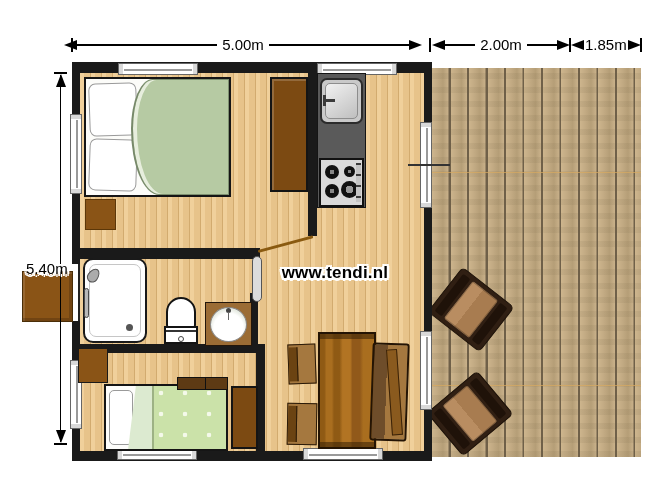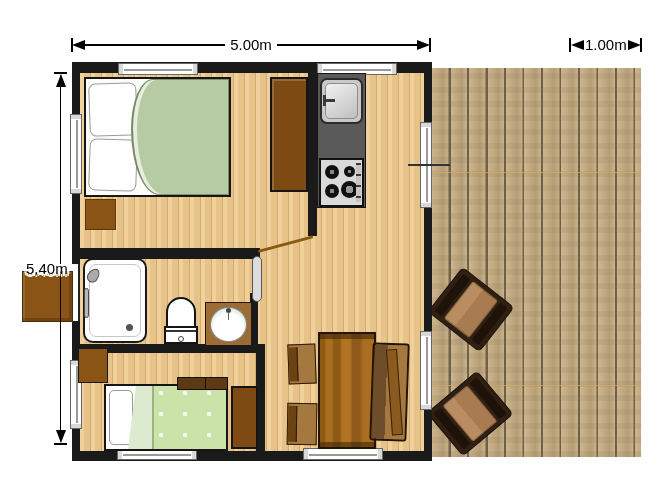--- a/index.html
+++ b/index.html
@@ -224,40 +224,48 @@
   <div class="abs shelf2"></div>
   <div class="abs wardrobe-b"></div>
 
   <div class="abs table"></div>
   <div class="abs chairL cl1"></div>
   <div class="abs chairL cl2"></div>
   <div class="abs chairR"></div>
 
   <div class="abs step"></div>
 
-  <div class="abs dim-h" style="left:72px;width:358px">
+  <div class="abs dim-h" style="left:64px;width:358px">
     <div class="arr-l"></div>
     <div class="dline"></div>
     <div class="dlabel">5.00m</div>
+    <div class="dline"></div>
+    <div class="arr-r"></div>
+  </div>
+  <div class="abs dim-h" style="left:432px;width:138px">
+    <div class="arr-l"></div>
+    <div class="dline"></div>
+    <div class="dlabel">2.00m</div>
     <div class="dline"></div>
     <div class="arr-r"></div>
   </div>
   <div class="abs dim-h" style="left:571px;width:69px">
     <div class="arr-l"></div>
-    <div class="dlabel" style="padding:0 1px">1.00m</div>
+    <div class="dlabel" style="padding:0 1px">1.85m</div>
     <div class="arr-r"></div>
   </div>
   <div class="abs tick" style="left:71px"></div>
   <div class="abs tick" style="left:429px"></div>
   <div class="abs tick" style="left:569px"></div>
   <div class="abs tick" style="left:640px"></div>
 
   <div class="abs dim-v">
     <div class="abs t-top"></div>
     <div class="abs a-up"></div>
     <div class="abs vline"></div>
     <div class="abs a-dn"></div>
     <div class="abs t-bot"></div>
   </div>
   <div class="abs vlabel halo">5.40m</div>
 
+  <div class="abs watermark halo">www.tendi.nl</div>
 
 </div>
 
 </body></html>

